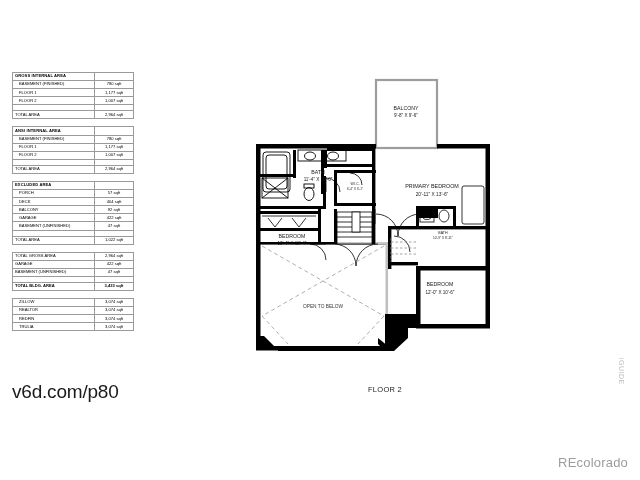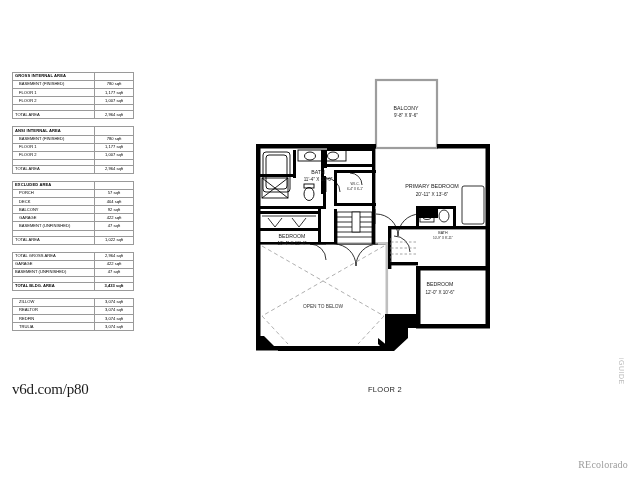--- a/index.html
+++ b/index.html
@@ -61,24 +61,24 @@
   }
   .area-table tr.total-bold td {
     font-weight: bold;
   }
 
   
   #site-url {
     position: absolute;
     left: 12px;
     top: 381px;
-    font-size: 15px;
+    font-size: 19px;
     color: #1a1a1a;
     letter-spacing: -0.2px;
-    font-family: Liberation Serif, serif;
+    font-family: Liberation Sans, sans-serif;
   }
 
   
   #floorplan-wrap {
     position: absolute;
     left: 248px;
     top: 66px;
     width: 250px;
     height: 300px;
   }
@@ -94,24 +94,23 @@
     font-size: 7.5px;
     color: #222;
     letter-spacing: 0.3px;
   }
 
   
   #re-colorado {
     position: absolute;
     right: 12px;
     bottom: 10px;
-    font-size: 10px;
+    font-size: 13px;
     color: #9c9c9c;
     letter-spacing: 0.2px;
-    font-family: Liberation Serif, serif;
   }
   #iguide-vertical {
     position: absolute;
     left: 618px;
     top: 358px;
     font-size: 7px;
     color: #bdbdbd;
     writing-mode: vertical-rl;
     text-orientation: mixed;
     letter-spacing: 0.5px;

